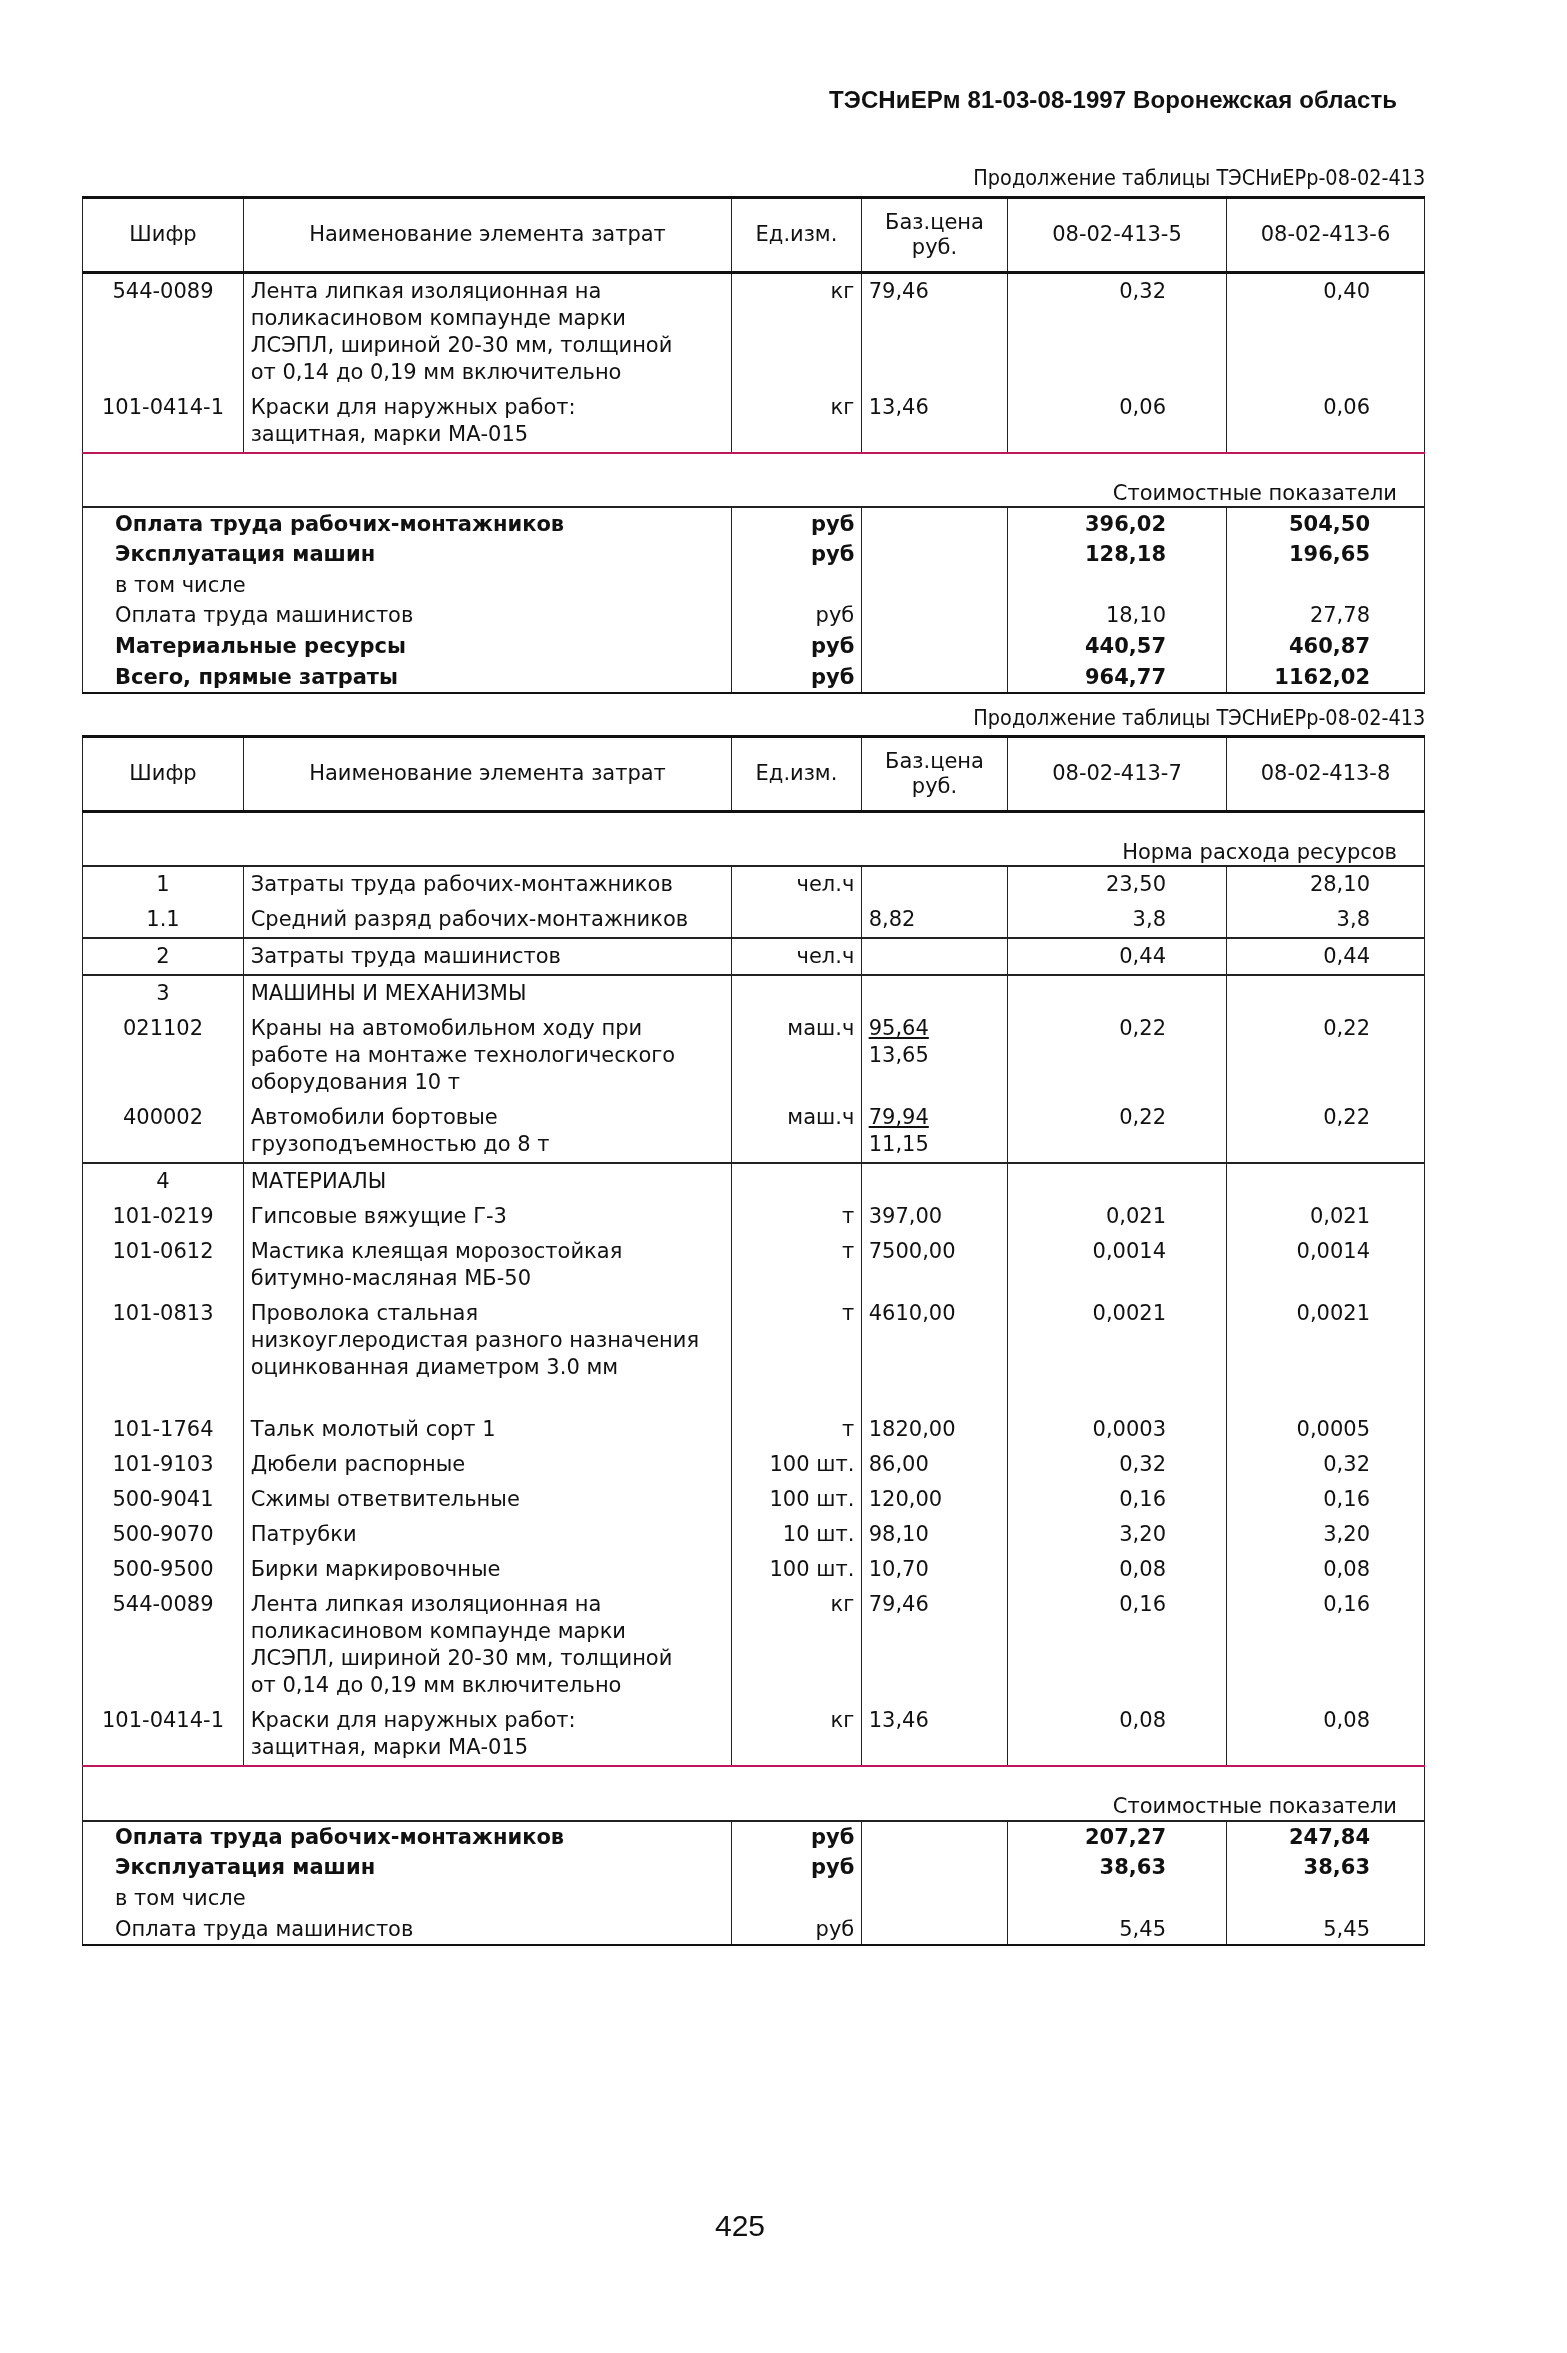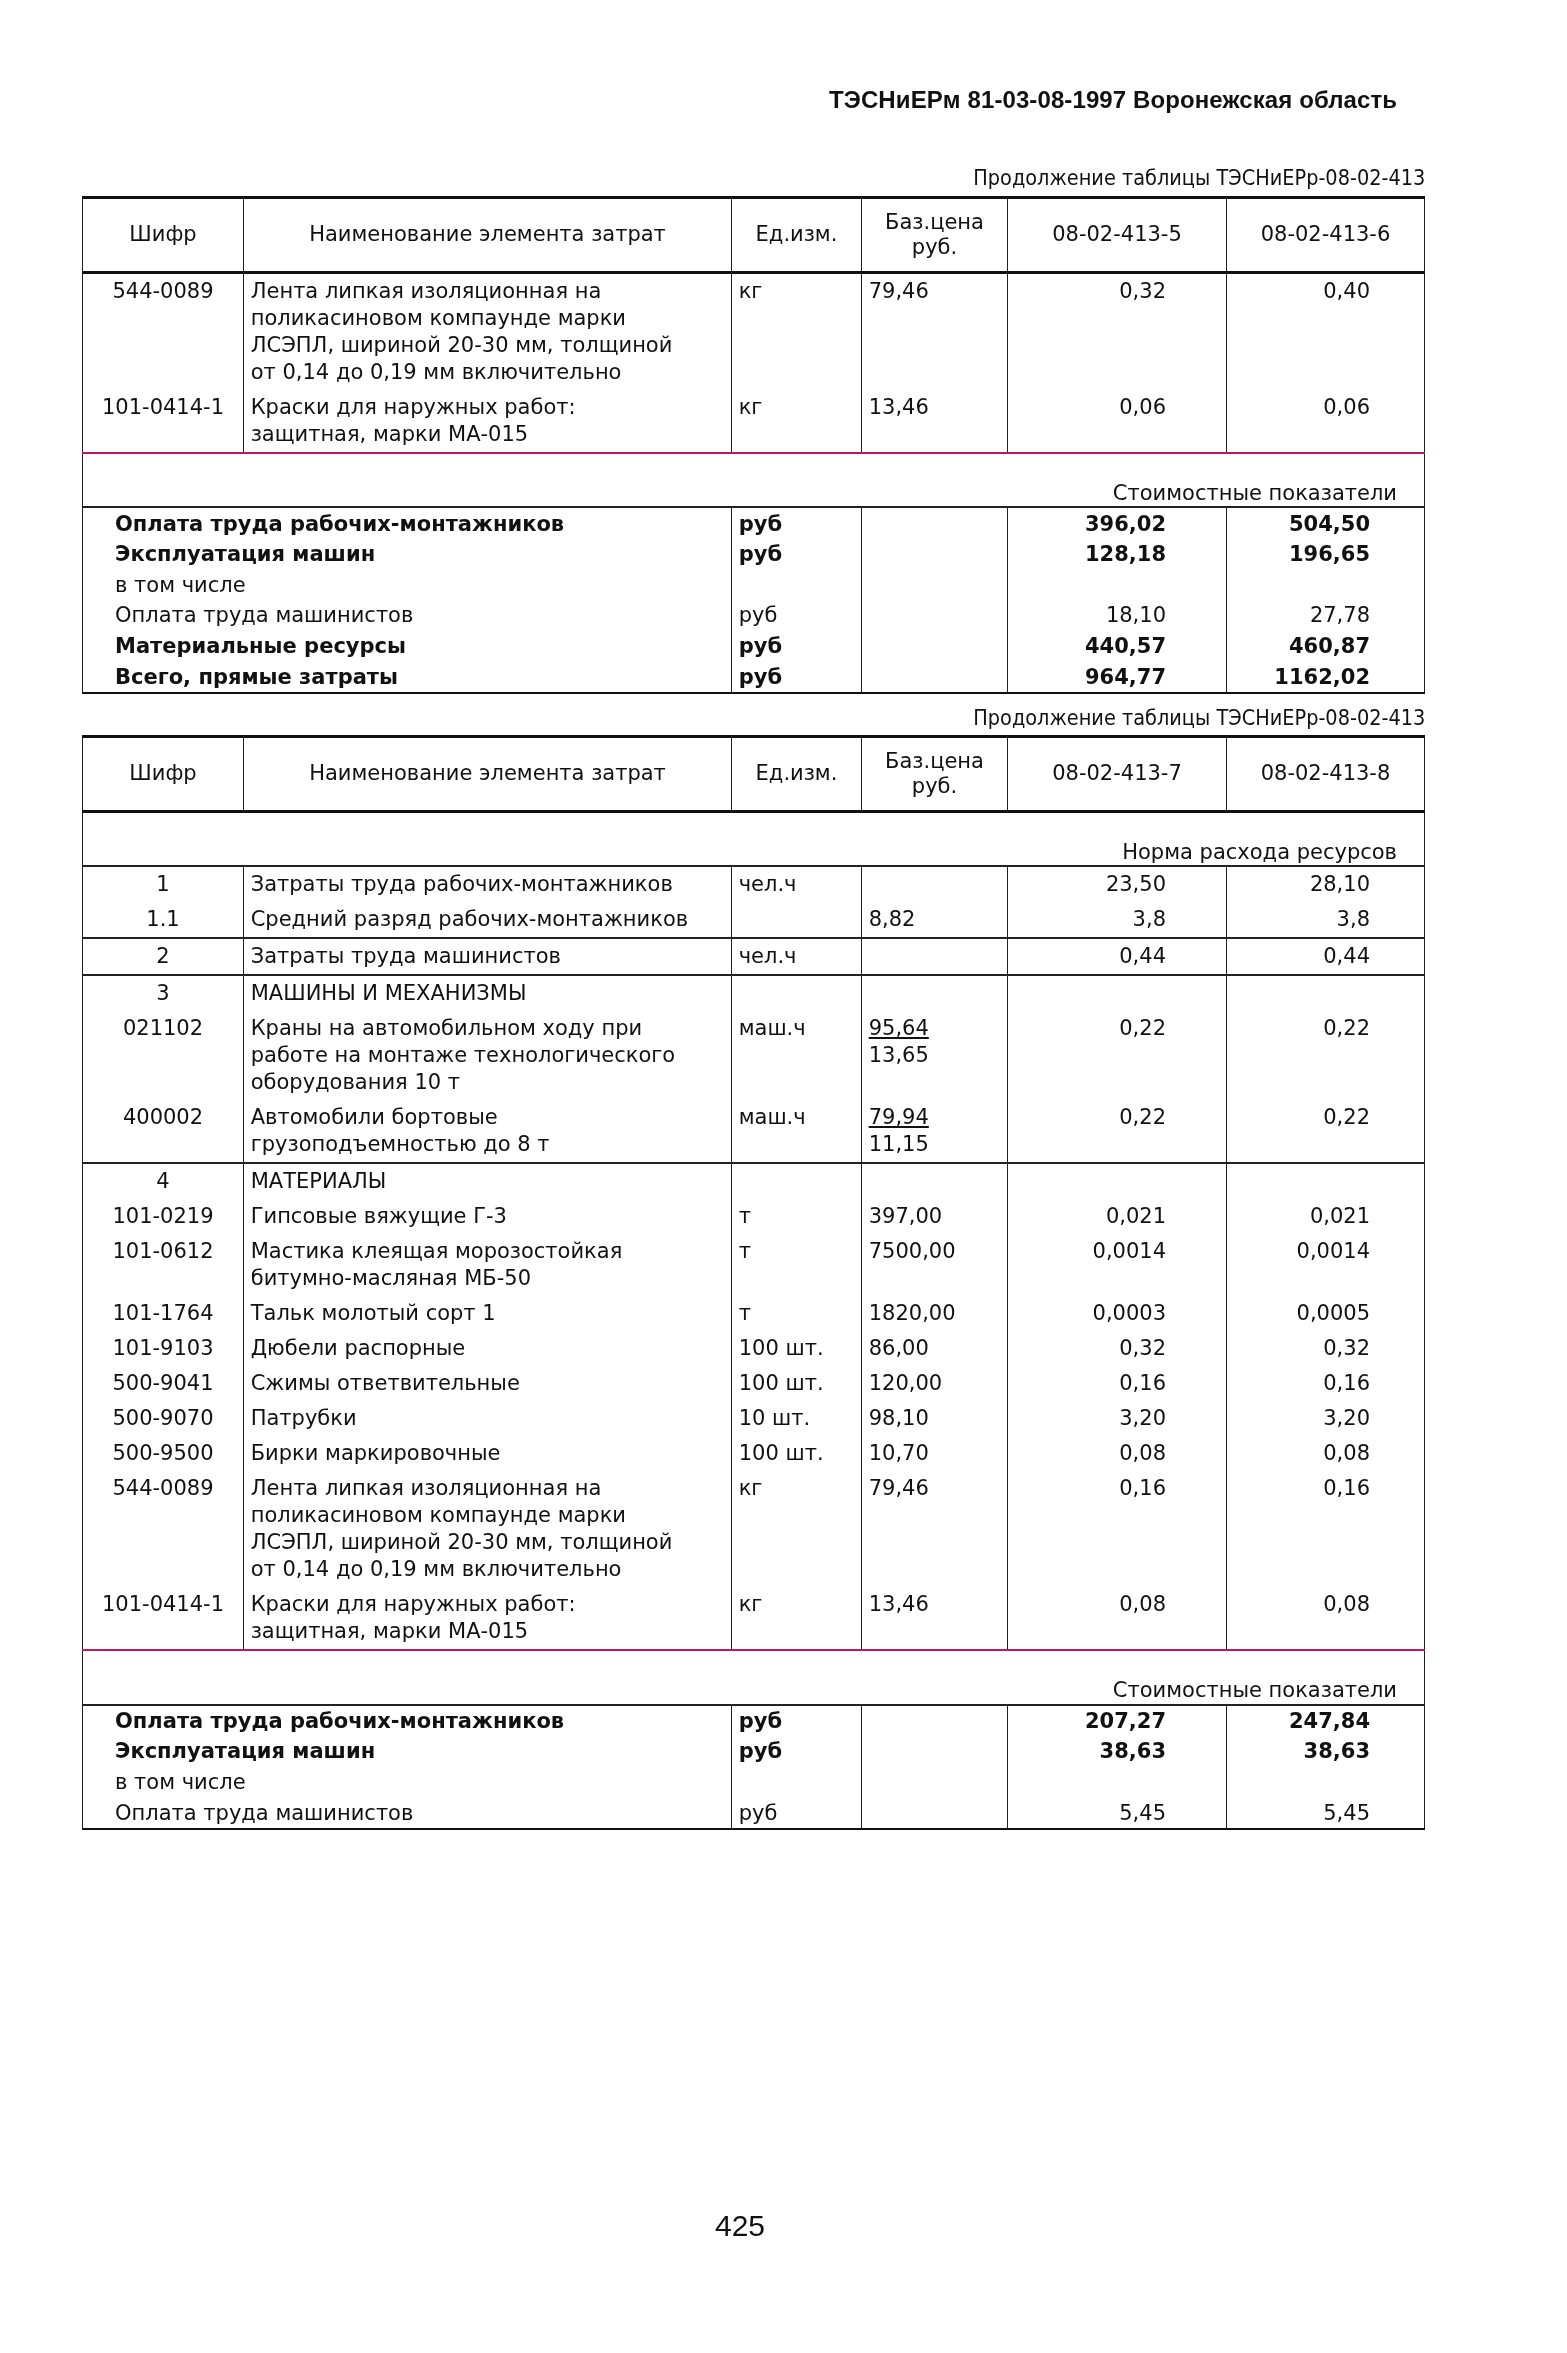--- a/index.html
+++ b/index.html
@@ -4,21 +4,21 @@
 <style>
   html, body { margin: 0; padding: 0; background: #ffffff; }
   body { width: 1567px; height: 2354px; position: relative; overflow: hidden; color: #111; font-family: "DejaVu Sans", sans-serif; }
   .running-header { position: absolute; left: 829px; top: 86px; font-family: "Liberation Sans", sans-serif; font-weight: bold; font-size: 24px; letter-spacing: 0.1px; }
   .caption { position: absolute; right: 142px; font-size: 21px; white-space: nowrap; font-family: "DejaVu Sans", sans-serif; transform: scaleX(0.92); transform-origin: right center; }
   table.norm { position: absolute; left: 82px; width: 1343px; border-collapse: collapse; table-layout: fixed; font-family: "DejaVu Sans", sans-serif; font-size: 21px; padding-left: 14px; }
   table.norm td, table.norm th { border-left: 1.3px solid #222; border-right: 1.3px solid #222; padding: 4px 6.7px; vertical-align: top; line-height: 27px; font-weight: normal; }
   table.norm thead th { border-top: 3.4px solid #111; border-bottom: 3.4px solid #111; text-align: center; vertical-align: middle; height: 72px; padding: 0 4px; line-height: 25.5px; }
   table.norm td.c-code { text-align: center; }
   table.norm td.c-name { text-align: left; }
-  table.norm td.c-unit { text-align: left; }
+  table.norm td.c-unit { text-align: right; }
   table.norm td.c-num { padding-right: 24px; }
   table.norm td.c-val { text-align: right; padding-right: 60px; }
   table.norm td.c-val2 { text-align: right; padding-right: 54px; }
   tr.section-label td { border-top: 2px solid #222; border-bottom: 2px solid #222; text-align: right; padding: 27px 27px 1.3px 6.7px; line-height: 24px; }
   tr.group-start td { border-top: 2px solid #222; }
   tr.block-end td { border-bottom: 2px solid #be185d; }
   tr.cost-row td { padding-top: 1.3px; padding-bottom: 1.3px; line-height: 28px; }
   tr.cost-row td.c-label { padding-left: 32px; border-right: 1.3px solid #222; }
   tr.bold td { font-weight: bold; }
   tr.last td { border-bottom: 2.7px solid #111; }
@@ -241,20 +241,33 @@
         <td class="c-name">
           <span class="mline">Мастика клеящая морозостойкая</span>
           <span class="mline">битумно-масляная МБ-50</span>
         </td>
         <td class="c-unit">т</td>
         <td class="c-num">7500,00</td>
         <td class="c-val">0,0014</td>
         <td class="c-val2">0,0014</td>
       </tr>
       <tr>
+        <td class="c-code">101-0813</td>
+        <td class="c-name">
+          <span class="mline">Проволока стальная</span>
+          <span class="mline">низкоуглеродистая разного назначения</span>
+          <span class="mline">оцинкованная диаметром 3.0 мм</span>
+          <span class="mline">&nbsp;</span>
+        </td>
+        <td class="c-unit">т</td>
+        <td class="c-num">4610,00</td>
+        <td class="c-val">0,0021</td>
+        <td class="c-val2">0,0021</td>
+      </tr>
+      <tr>
         <td class="c-code">101-1764</td>
         <td class="c-name">
           <span class="mline">Тальк молотый сорт 1</span>
         </td>
         <td class="c-unit">т</td>
         <td class="c-num">1820,00</td>
         <td class="c-val">0,0003</td>
         <td class="c-val2">0,0005</td>
       </tr>
       <tr>

